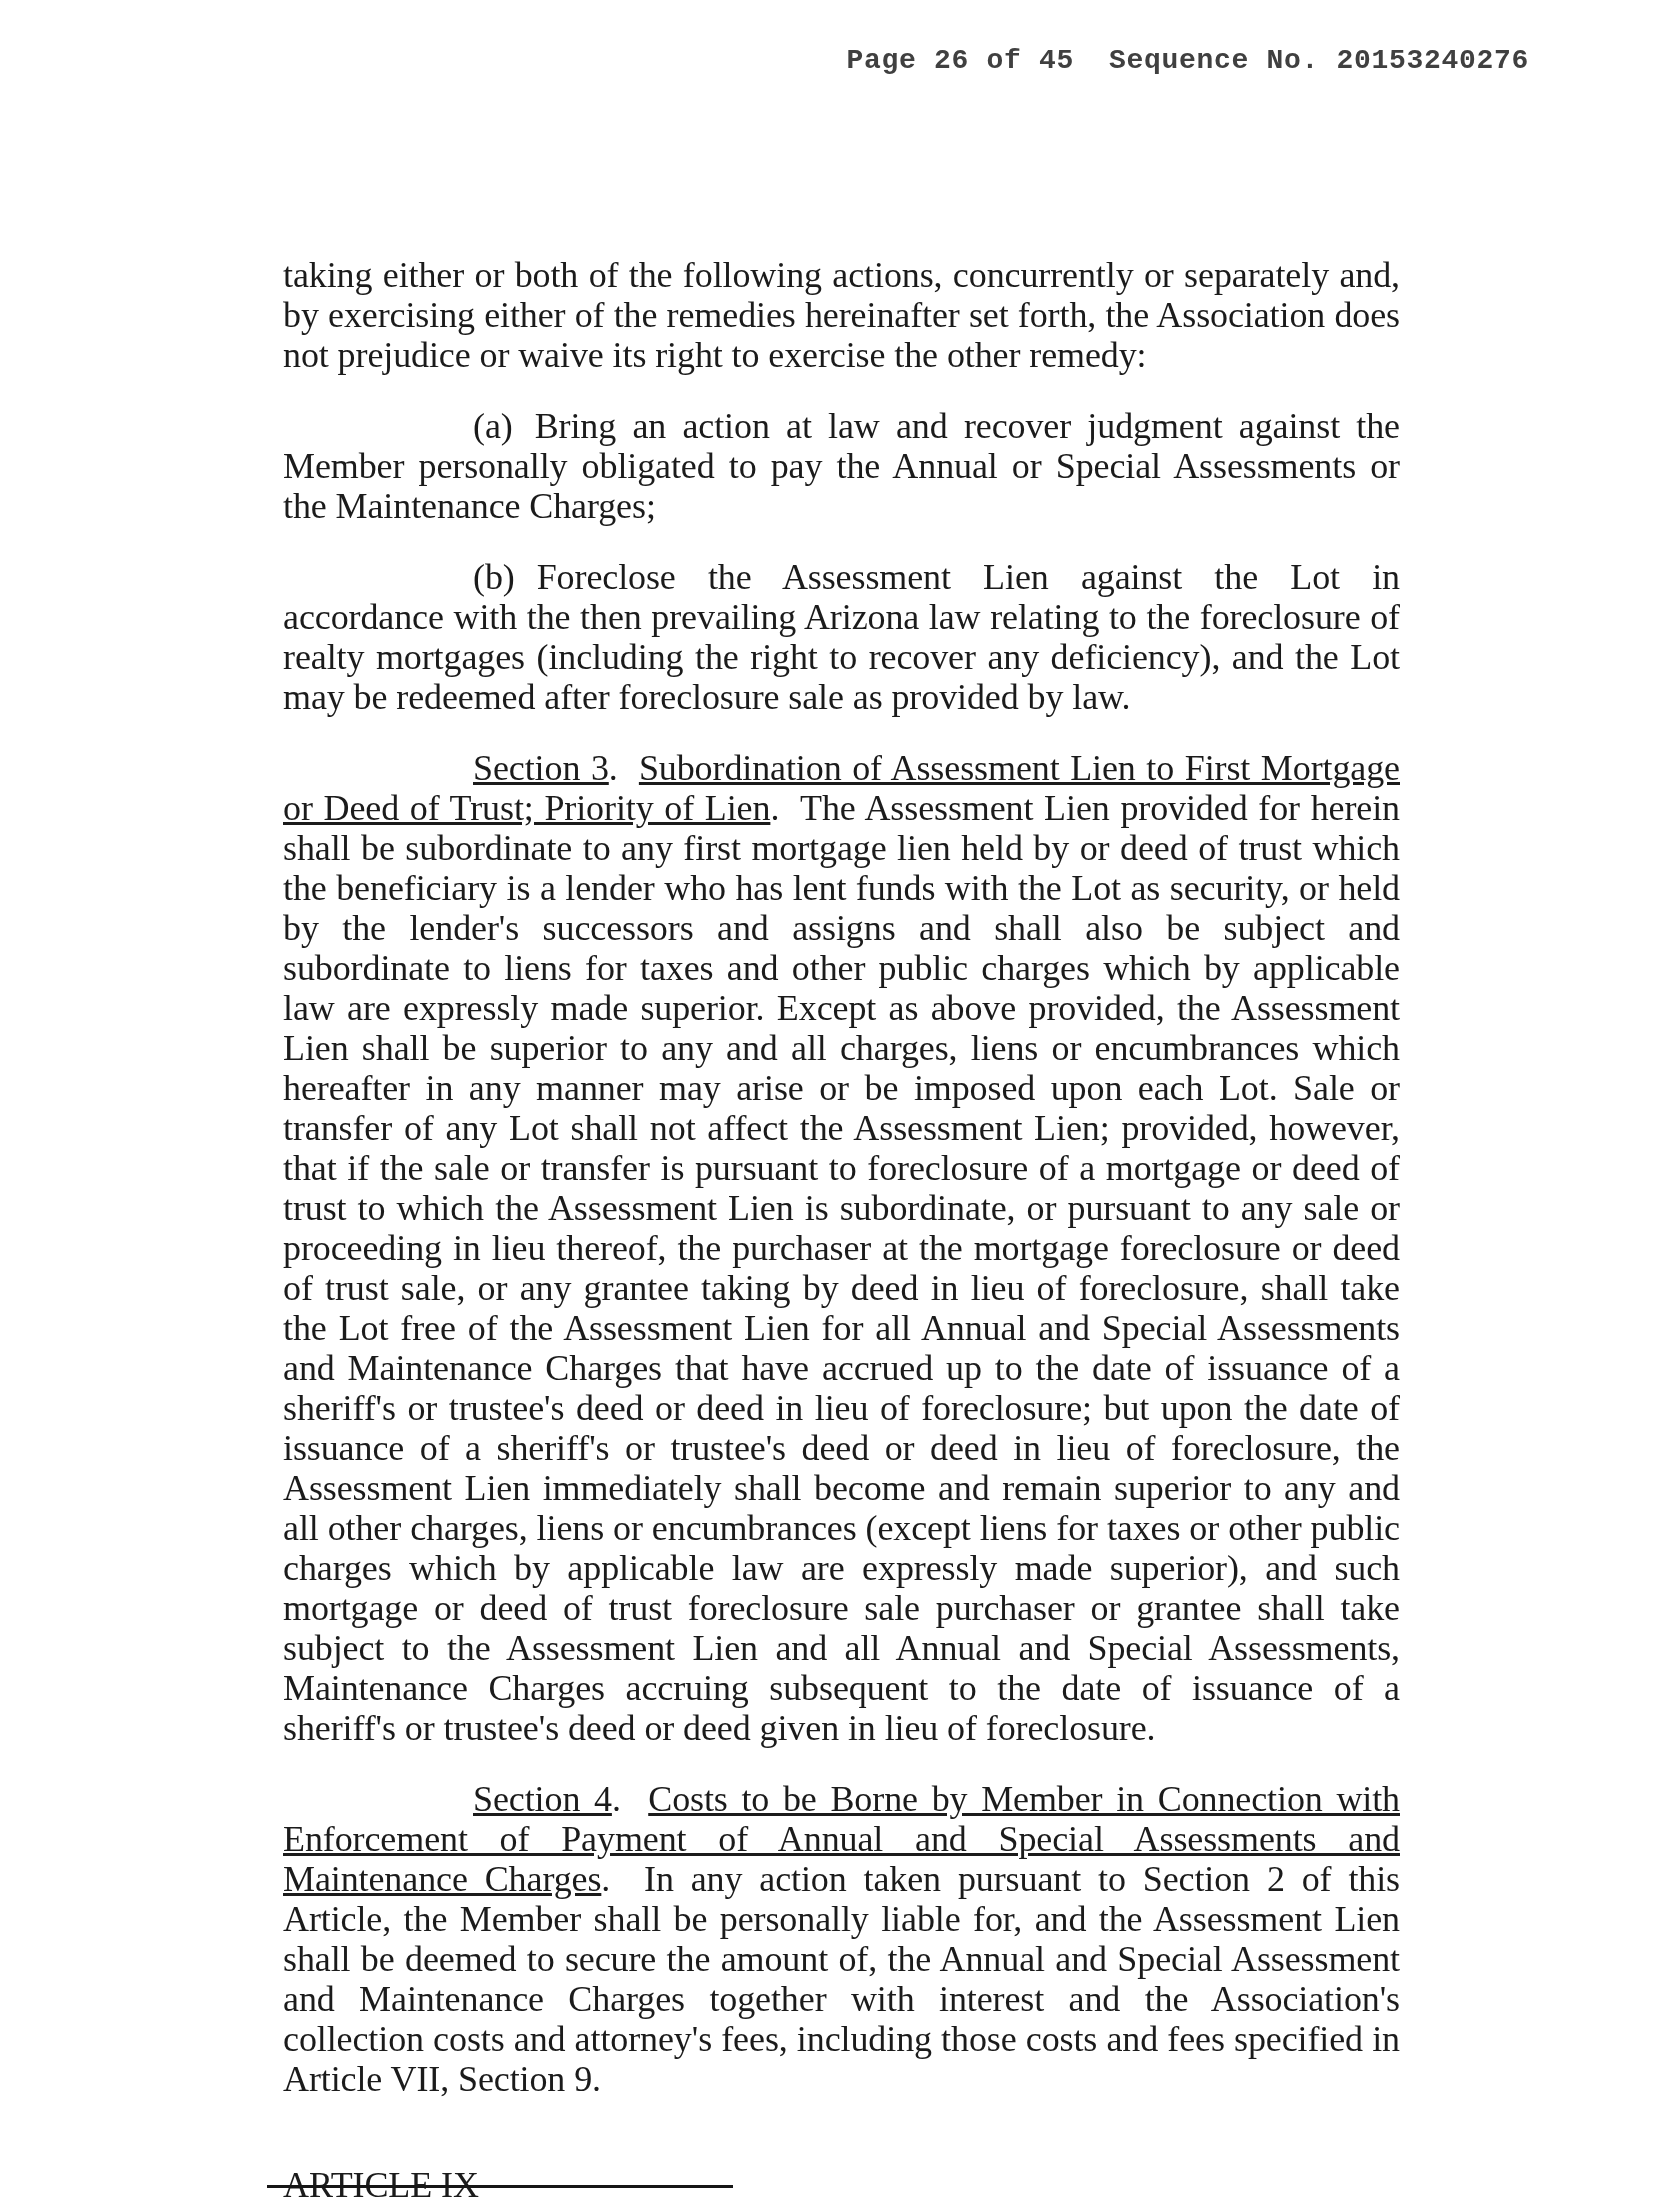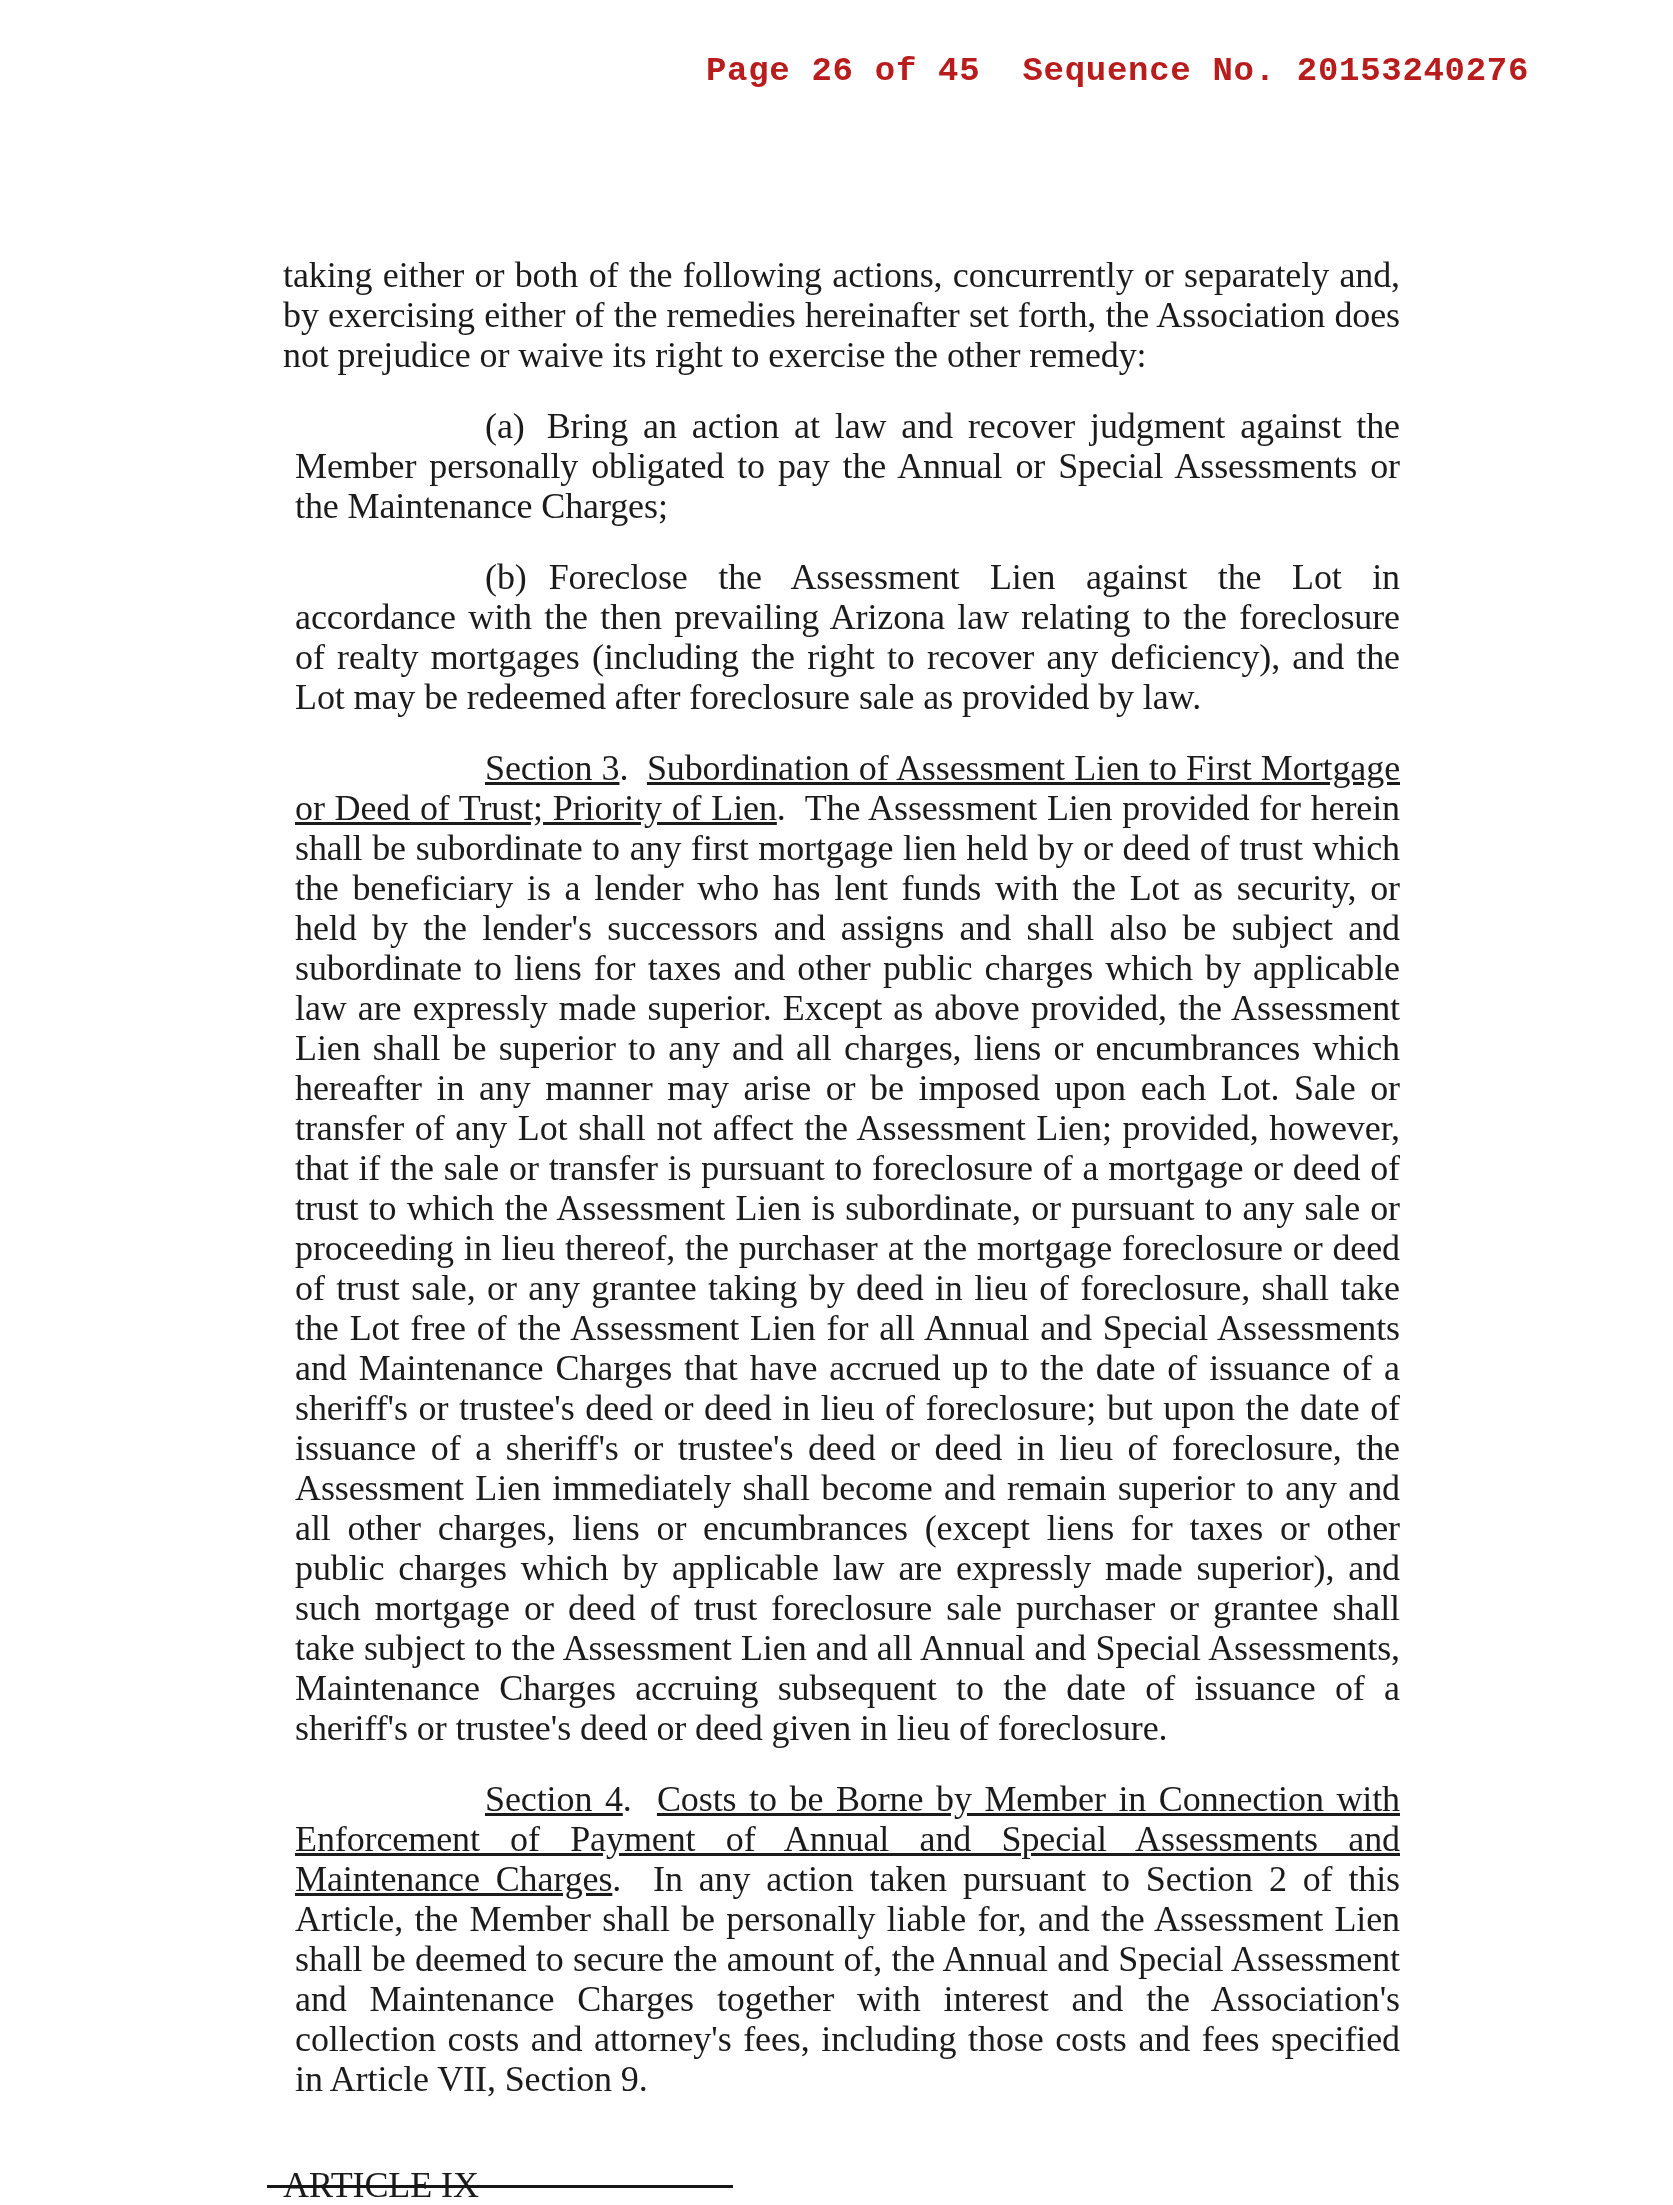--- a/index.html
+++ b/index.html
@@ -10,38 +10,38 @@
     background: #ffffff;
     overflow: hidden;
     font-family: "Liberation Serif", "DejaVu Serif", serif;
     color: #1b1b1b;
   }
   .header {
     position: absolute;
     top: 14.4px;
     right: 144px;
     font-family: "Liberation Mono", "DejaVu Sans Mono", monospace;
-    font-size: 34px;
+    font-size: 28px;
     font-weight: 700;
     letter-spacing: 0.7px;
     white-space: pre;
-    color: #b91c1c;
+    color: #404040;
   }
   .content {
     position: absolute;
     left: 283px;
     top: 255px;
     width: 1117px;
     font-size: 36px;
     line-height: 40px;
     text-align: justify;
     letter-spacing: -0.1px;
   }
   .para { margin: 0 0 31px 0; }
-  .indent { text-indent: 190px; margin-left: 12px; }
+  .indent { text-indent: 190px; }
   .marker { margin-right: 22px; }
   .u { text-decoration: underline; }
   .sep { white-space: pre-wrap; }
   .article {
     text-align: left;
     margin-top: 63px;
     line-height: 47px;
   }
   .article-line { display: block; }
   .artifact-line {

